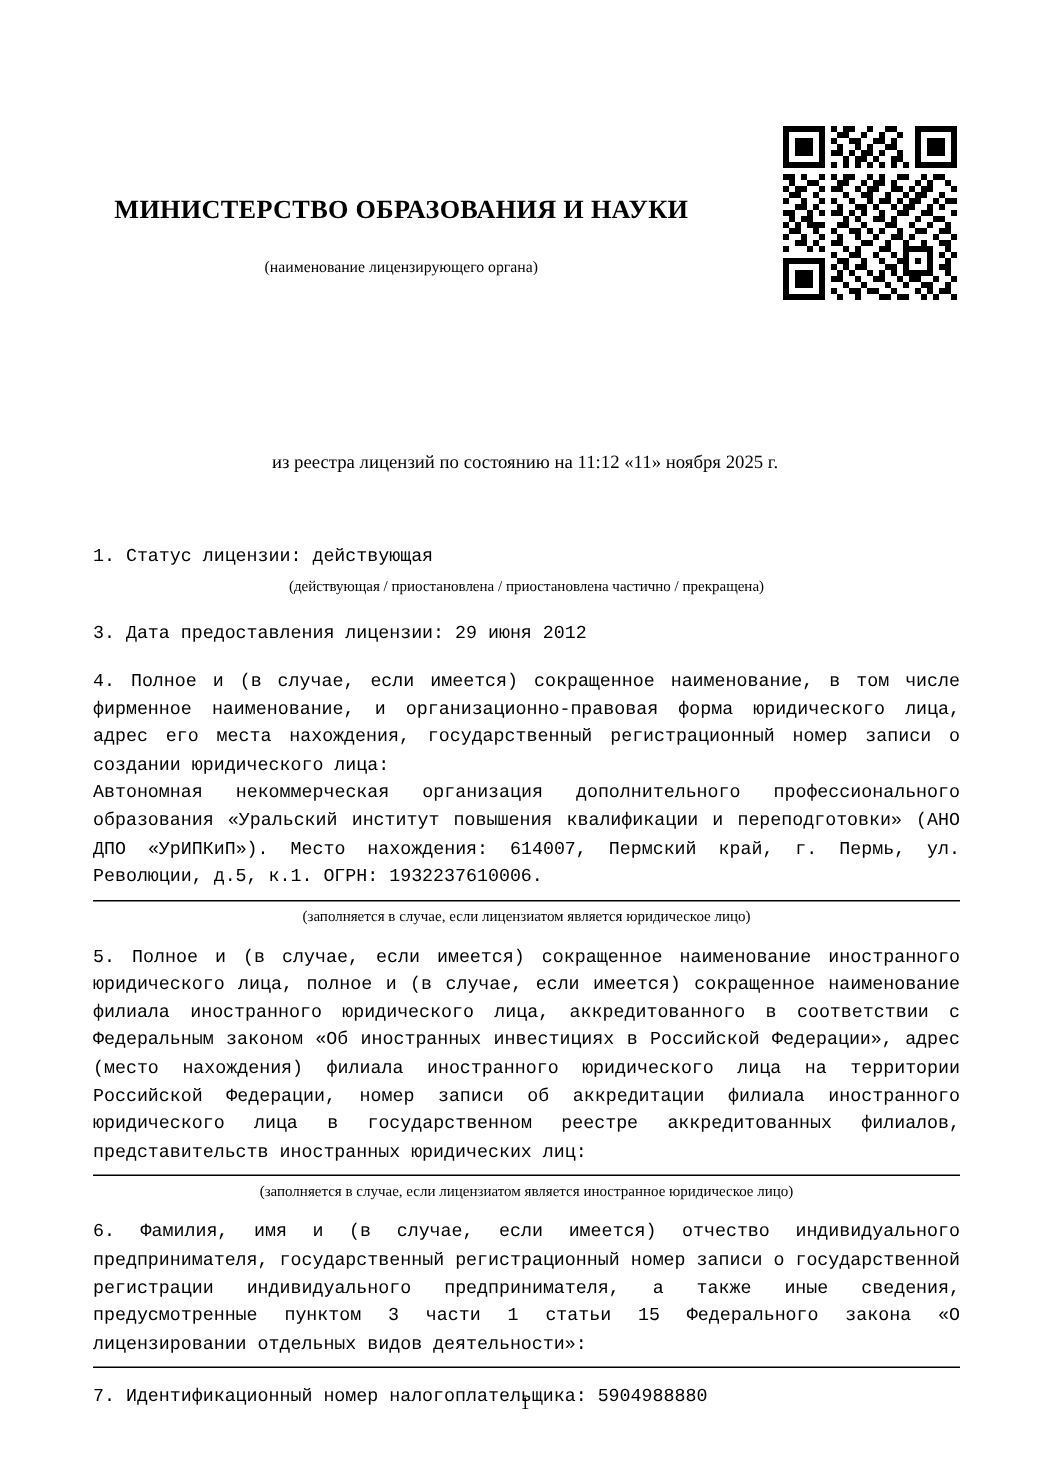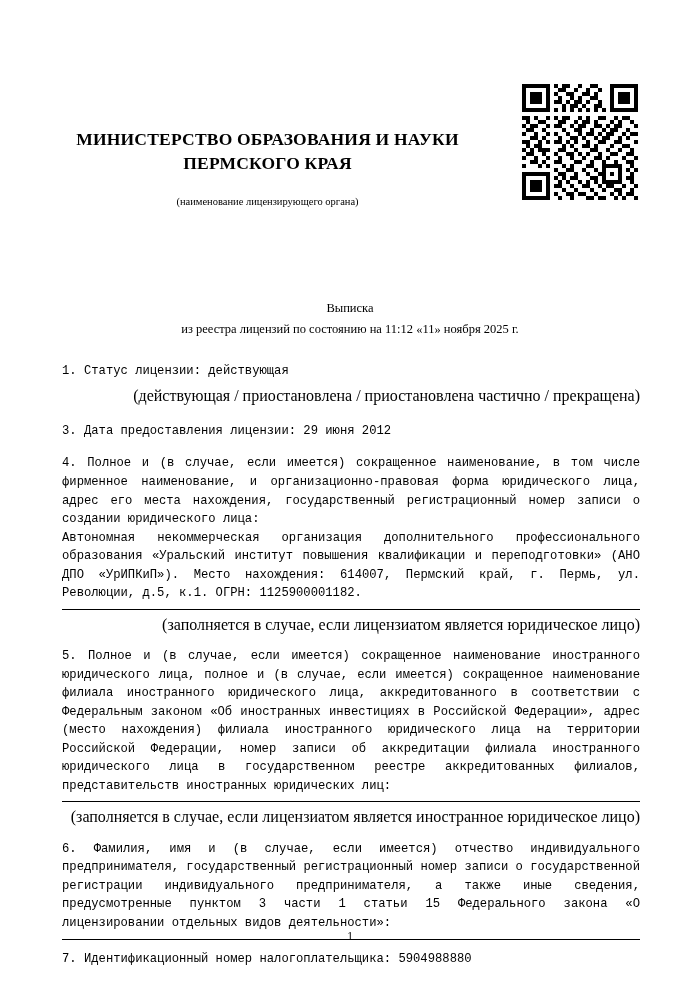--- a/index.html
+++ b/index.html
@@ -69,22 +69,22 @@
   }
   .item {
     margin-bottom: 6px;
   }
   .para {
     text-align: justify;
     text-justify: inter-word;
     font-family: Liberation Mono, monospace;
   }
   .note {
-    text-align: right;
-    font-size: 16px;
+    text-align: center;
+    font-size: 10px;
     margin-top: 3px;
     margin-bottom: 6px;
   }
   .gap-md { margin-top: 14px; }
   .gap-sm { margin-top: 10px; }
   .rule {
     border: 0;
     border-top: 1px solid #000;
     margin: 6px 0 3px 0;
     width: 100%;
@@ -334,44 +334,42 @@
           <rect x="19" y="28" width="2" height="1"></rect>
         <rect x="23" y="28" width="1" height="1"></rect>
           <rect x="25" y="28" width="1" height="1"></rect>
         <rect x="28" y="28" width="1" height="1"></rect>
       </g>
     </svg>
   </div>
 
   <div class="header">
     <div class="line1">МИНИСТЕРСТВО ОБРАЗОВАНИЯ И НАУКИ</div>
-    <div class="line1">ПЕРМСКОГО КРАЯ</div>
     <div class="sub">(наименование лицензирующего органа)</div>
   </div>
 
   <div class="vypiska">
-    <div>Выписка</div>
     <div>из реестра лицензий по состоянию на 11:12 «11» ноября 2025 г.</div>
   </div>
 
   <div class="content">
 
     <div class="item">
       <div class="para">1. Статус лицензии: действующая</div>
       <div class="note">(действующая / приостановлена / приостановлена частично / прекращена)</div>
     </div>
 
 
     <div class="item gap-md">
       <div class="para">3. Дата предоставления лицензии: 29 июня 2012</div>
     </div>
 
     <div class="item gap-md">
       <div class="para">4. Полное и (в случае, если имеется) сокращенное наименование, в том числе фирменное наименование, и организационно-правовая форма юридического лица, адрес его места нахождения, государственный регистрационный номер записи о создании юридического лица:</div>
-      <div class="para">Автономная некоммерческая организация дополнительного профессионального образования «Уральский институт повышения квалификации и переподготовки» (АНО ДПО «УрИПКиП»). Место нахождения: 614007, Пермский край, г. Пермь, ул. Революции, д.5, к.1. ОГРН: 1125900001182.</div>
+      <div class="para">Автономная некоммерческая организация дополнительного профессионального образования «Уральский институт повышения квалификации и переподготовки» (АНО ДПО «УрИПКиП»). Место нахождения: 614007, Пермский край, г. Пермь, ул. Революции, д.5, к.1. ОГРН: 1932237610006.</div>
       <hr class="rule">
       <div class="note">(заполняется в случае, если лицензиатом является юридическое лицо)</div>
     </div>
 
     <div class="item gap-sm">
       <div class="para">5. Полное и (в случае, если имеется) сокращенное наименование иностранного юридического лица, полное и (в случае, если имеется) сокращенное наименование филиала иностранного юридического лица, аккредитованного в соответствии с Федеральным законом «Об иностранных инвестициях в Российской Федерации», адрес (место нахождения) филиала иностранного юридического лица на территории Российской Федерации, номер записи об аккредитации филиала иностранного юридического лица в государственном реестре аккредитованных филиалов, представительств иностранных юридических лиц:</div>
       <hr class="rule">
       <div class="note">(заполняется в случае, если лицензиатом является иностранное юридическое лицо)</div>
     </div>
 

